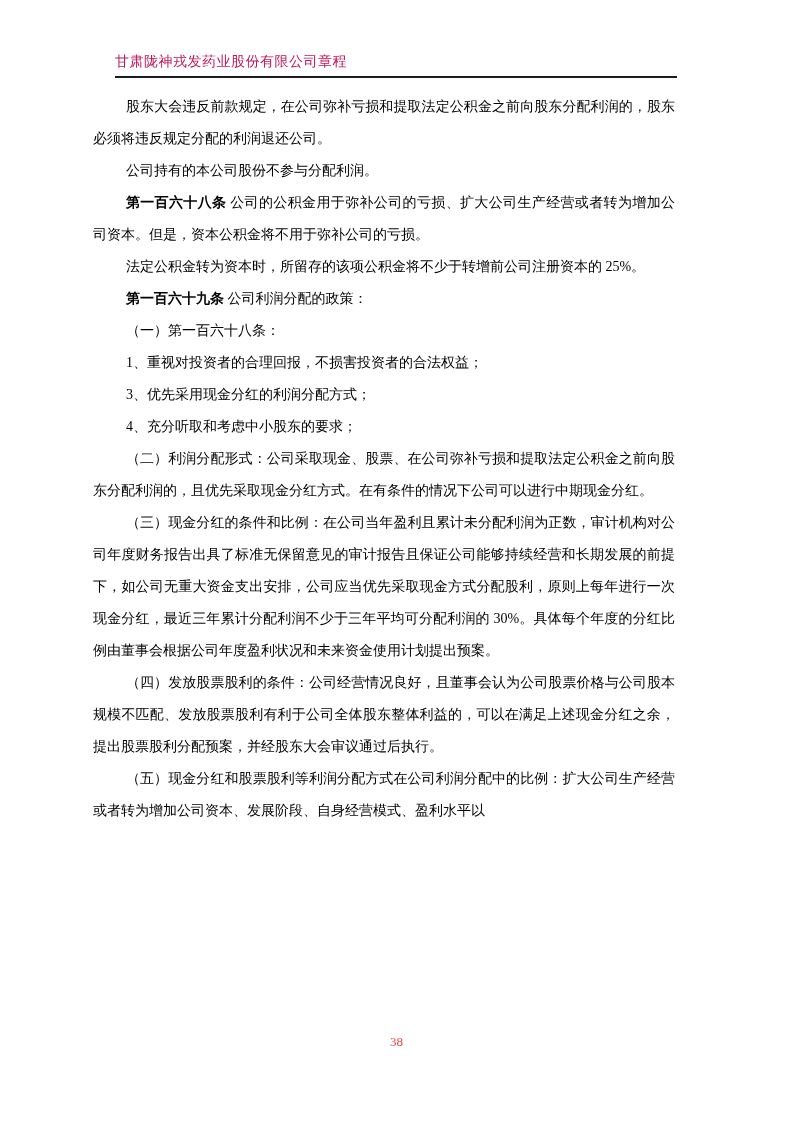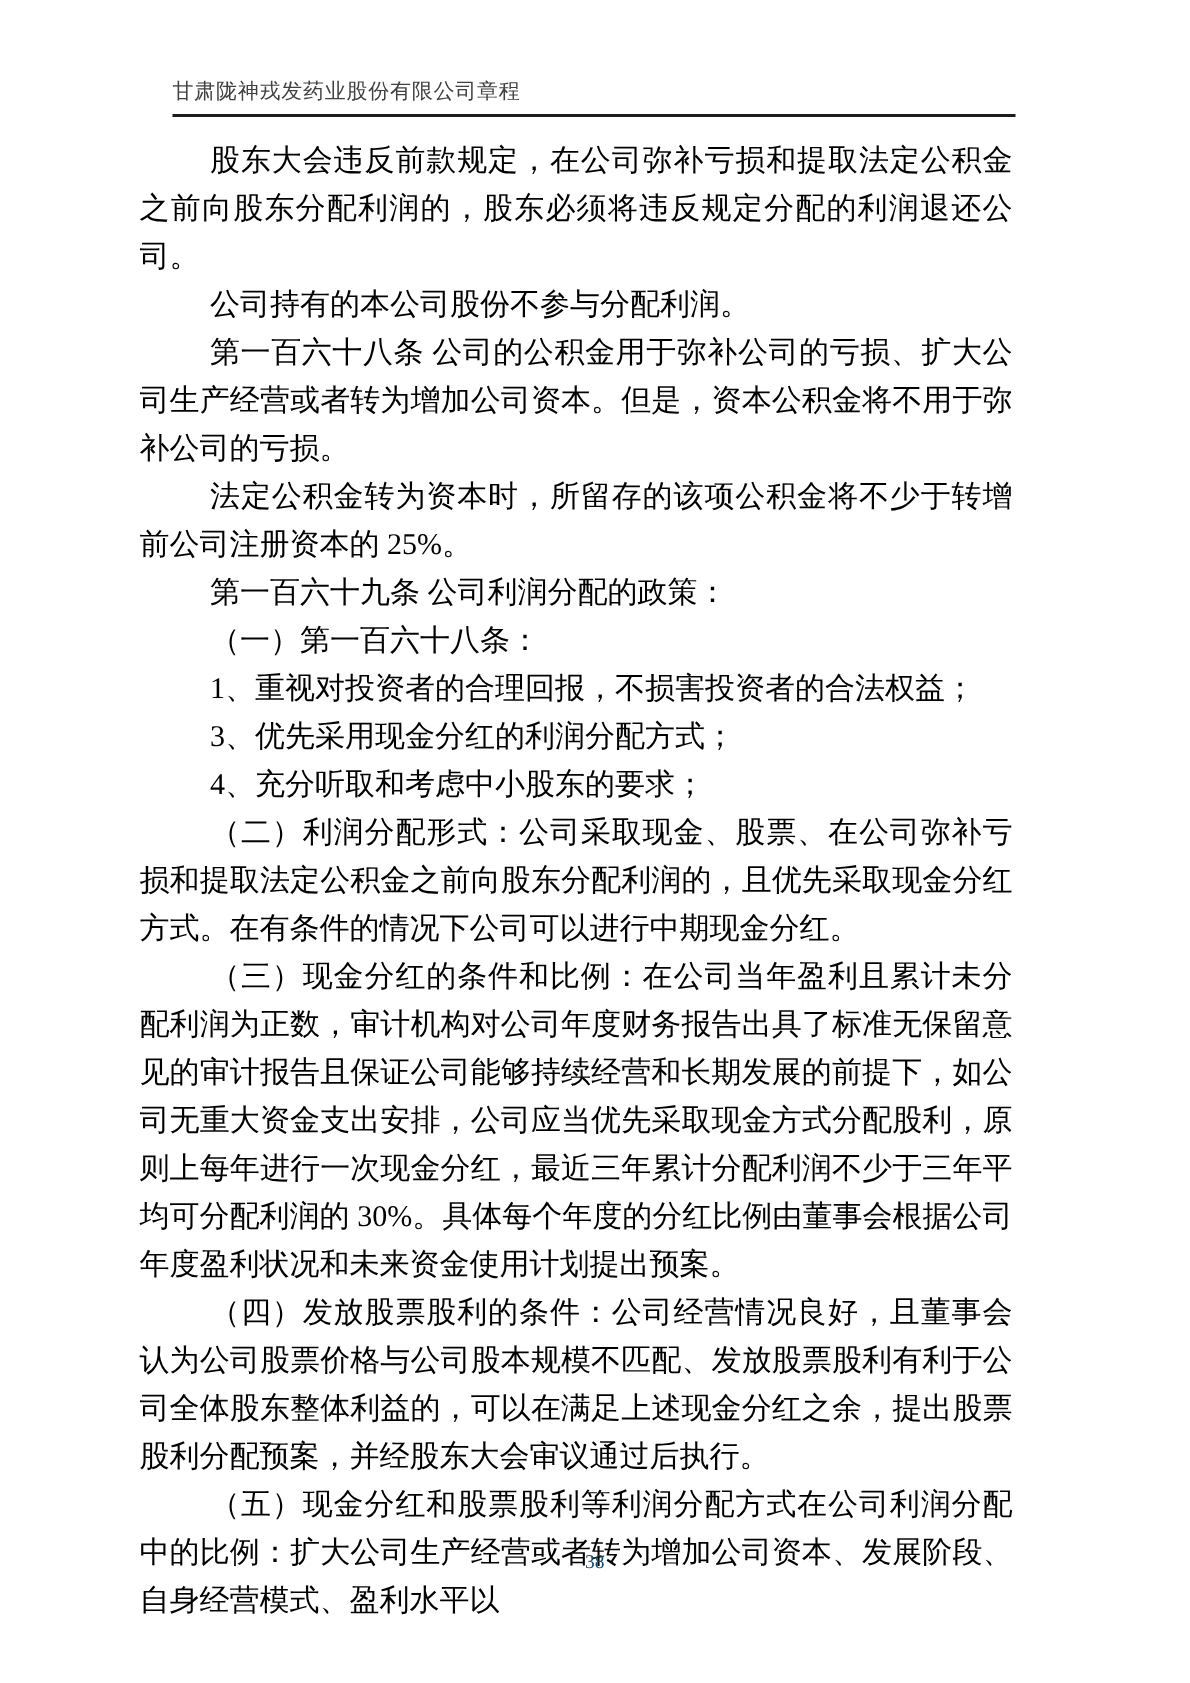--- a/index.html
+++ b/index.html
@@ -21,49 +21,49 @@
     left: 115px;
     top: 52px;
     width: 562px;
     border-bottom: 2px solid #1c1c1c;
     padding-bottom: 5px;
   }
   .header-title {
     font-size: 14px;
     line-height: 1.2;
     letter-spacing: 0.5px;
-    color: #404040;
+    color: #be185d;
   }
   .doc-body {
     position: absolute;
     left: 93px;
     top: 91px;
     width: 582px;
-    font-size: 20px;
+    font-size: 14px;
     line-height: 32px;
     text-align: justify;
   }
   .para {
     margin: 0;
     padding: 0;
     text-indent: 2.35em;
   }
   .para b {
-    font-weight: normal;
+    font-weight: bold;
   }
   .footer {
     position: absolute;
     left: 0;
     top: 1032px;
     width: 793px;
     text-align: center;
   }
   .page-number {
     font-size: 13px;
-    color: #0c4a6e;
+    color: #ef4444;
   }
 </style>
 </head>
 <body>
 
 <div class="page">
 
   <div class="header">
     <span class="header-title">甘肃陇神戎发药业股份有限公司章程</span>
   </div>

